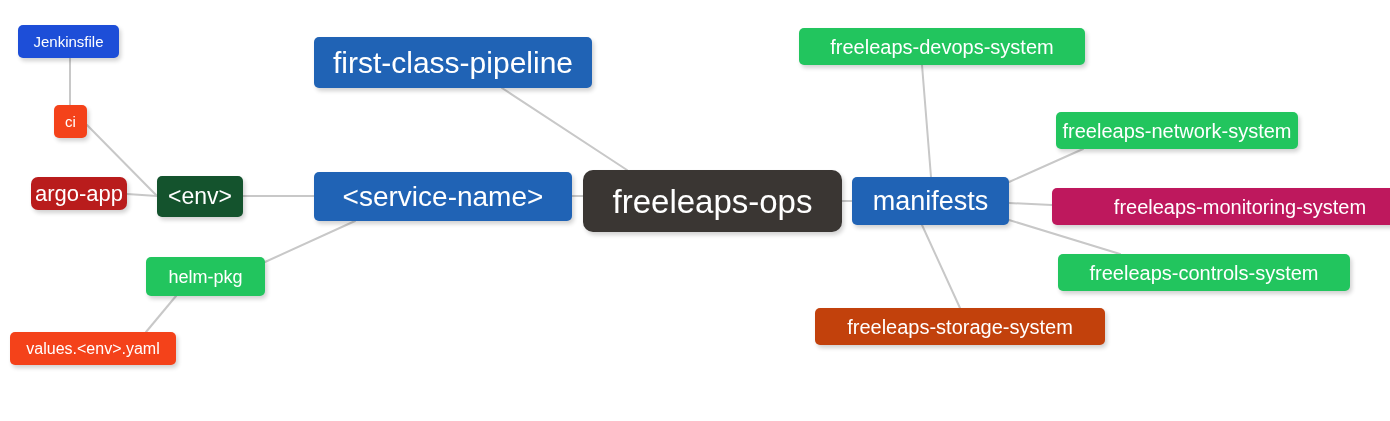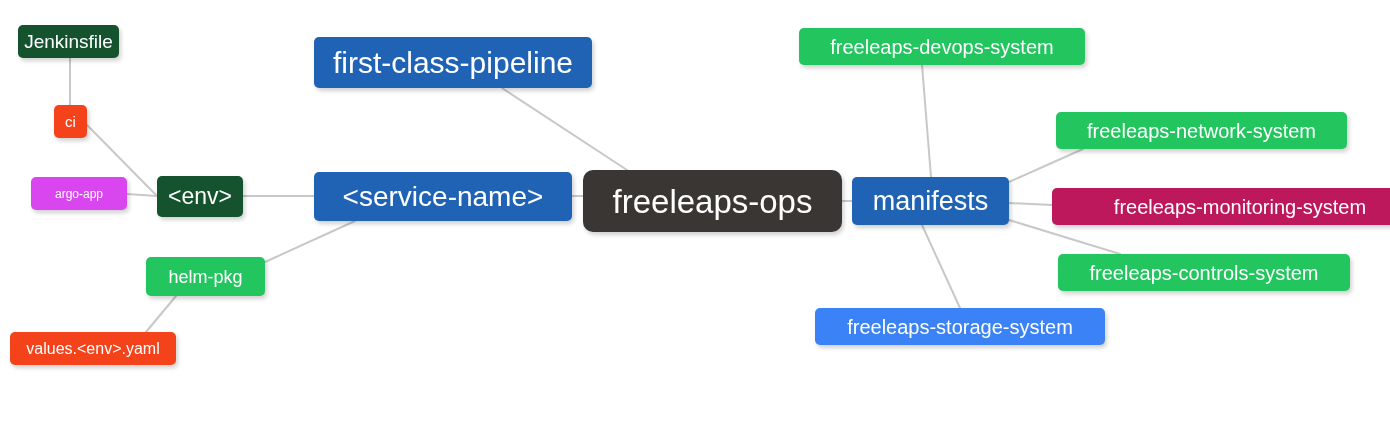--- a/index.html
+++ b/index.html
@@ -58,29 +58,29 @@
       <line x1="502" y1="88" x2="627" y2="170" stroke="#c8c8c8" stroke-width="2" stroke-linecap="round"></line>
       <line x1="572" y1="196" x2="583" y2="196" stroke="#c8c8c8" stroke-width="2" stroke-linecap="round"></line>
       <line x1="842" y1="201" x2="852" y2="201" stroke="#c8c8c8" stroke-width="2" stroke-linecap="round"></line>
       <line x1="931" y1="177" x2="922" y2="65" stroke="#c8c8c8" stroke-width="2" stroke-linecap="round"></line>
       <line x1="1009" y1="182" x2="1083" y2="149" stroke="#c8c8c8" stroke-width="2" stroke-linecap="round"></line>
       <line x1="1009" y1="203" x2="1052" y2="205" stroke="#c8c8c8" stroke-width="2" stroke-linecap="round"></line>
       <line x1="1009" y1="220" x2="1120" y2="254" stroke="#c8c8c8" stroke-width="2" stroke-linecap="round"></line>
       <line x1="922" y1="225" x2="960" y2="308" stroke="#c8c8c8" stroke-width="2" stroke-linecap="round"></line>
     </svg>
   <div id="node-layer">
-      <div class="node" style="left: 18px; top: 25px; width: 101px; height: 33px; background: #14532d; font-size: 19px;">Jenkinsfile</div>
+      <div class="node" style="left: 18px; top: 25px; width: 101px; height: 33px; background: #1d4ed8; font-size: 15px;">Jenkinsfile</div>
       <div class="node" style="left: 54px; top: 105px; width: 33px; height: 33px; background: rgb(244, 66, 26); font-size: 15px;">ci</div>
-      <div class="node" style="left: 31px; top: 177px; width: 96px; height: 33px; background: #d946ef; font-size: 12px;">argo-app</div>
+      <div class="node" style="left: 31px; top: 177px; width: 96px; height: 33px; background: #b91c1c; font-size: 22px; border-radius: 7px;">argo-app</div>
       <div class="node" style="left: 157px; top: 176px; width: 86px; height: 41px; background: #14532d; font-size: 23px;">&lt;env&gt;</div>
       <div class="node" style="left: 146px; top: 257px; width: 119px; height: 39px; background: rgb(34, 197, 94); font-size: 18px;">helm-pkg</div>
       <div class="node" style="left: 10px; top: 332px; width: 166px; height: 33px; background: rgb(244, 66, 26); font-size: 16px; text-align: right;">values.&lt;env&gt;.yaml</div>
       <div class="node" style="left: 314px; top: 37px; width: 278px; height: 51px; background: rgb(32, 99, 181); font-size: 30px;">first-class-pipeline</div>
       <div class="node" style="left: 314px; top: 172px; width: 258px; height: 49px; background: rgb(32, 99, 181); font-size: 28px; text-align: right;">&lt;service-name&gt;</div>
       <div class="node root" style="left: 583px; top: 170px; width: 259px; height: 62px; background: rgb(58, 54, 51); font-size: 33px;">freeleaps-ops</div>
       <div class="node" style="left: 852px; top: 177px; width: 157px; height: 48px; background: rgb(32, 99, 181); font-size: 27px;">manifests</div>
       <div class="node" style="left: 799px; top: 28px; width: 286px; height: 37px; background: rgb(34, 197, 94); font-size: 20px;">freeleaps-devops-system</div>
-      <div class="node" style="left: 1056px; top: 112px; width: 291px; height: 37px; background: rgb(34, 197, 94); font-size: 20px;">freeleaps-network-system</div>
+      <div class="node" style="left: 1056px; top: 112px; width: 242px; height: 37px; background: rgb(34, 197, 94); font-size: 20px;">freeleaps-network-system</div>
       <div class="node" style="left: 1052px; top: 188px; width: 376px; height: 37px; background: #be185d; font-size: 20px;">freeleaps-monitoring-system</div>
       <div class="node" style="left: 1058px; top: 254px; width: 292px; height: 37px; background: rgb(34, 197, 94); font-size: 20px;">freeleaps-controls-system</div>
-      <div class="node" style="left: 815px; top: 308px; width: 290px; height: 37px; background: #3b82f6; font-size: 20px;">freeleaps-storage-system</div>
+      <div class="node" style="left: 815px; top: 308px; width: 290px; height: 37px; background: #c2410c; font-size: 20px;">freeleaps-storage-system</div>
     </div>
 </div>
 
 </body></html>

